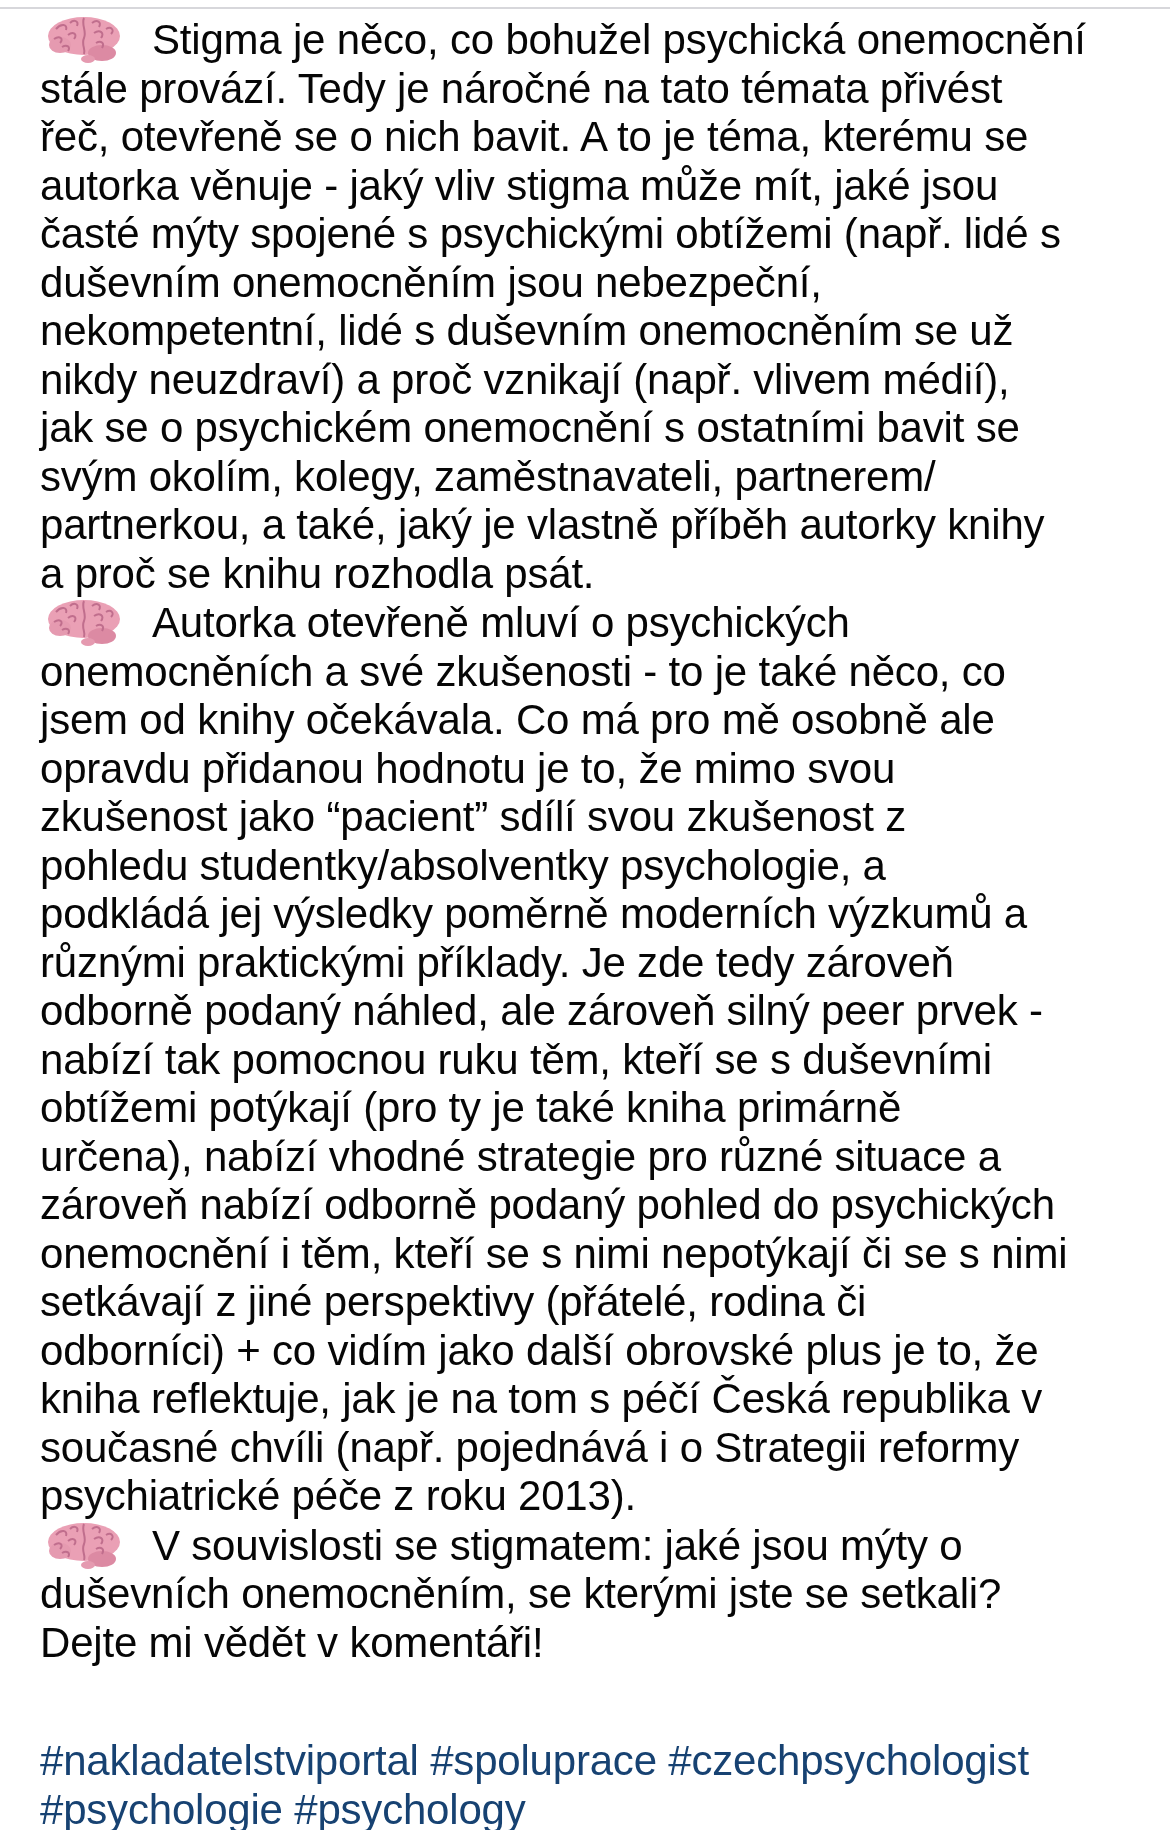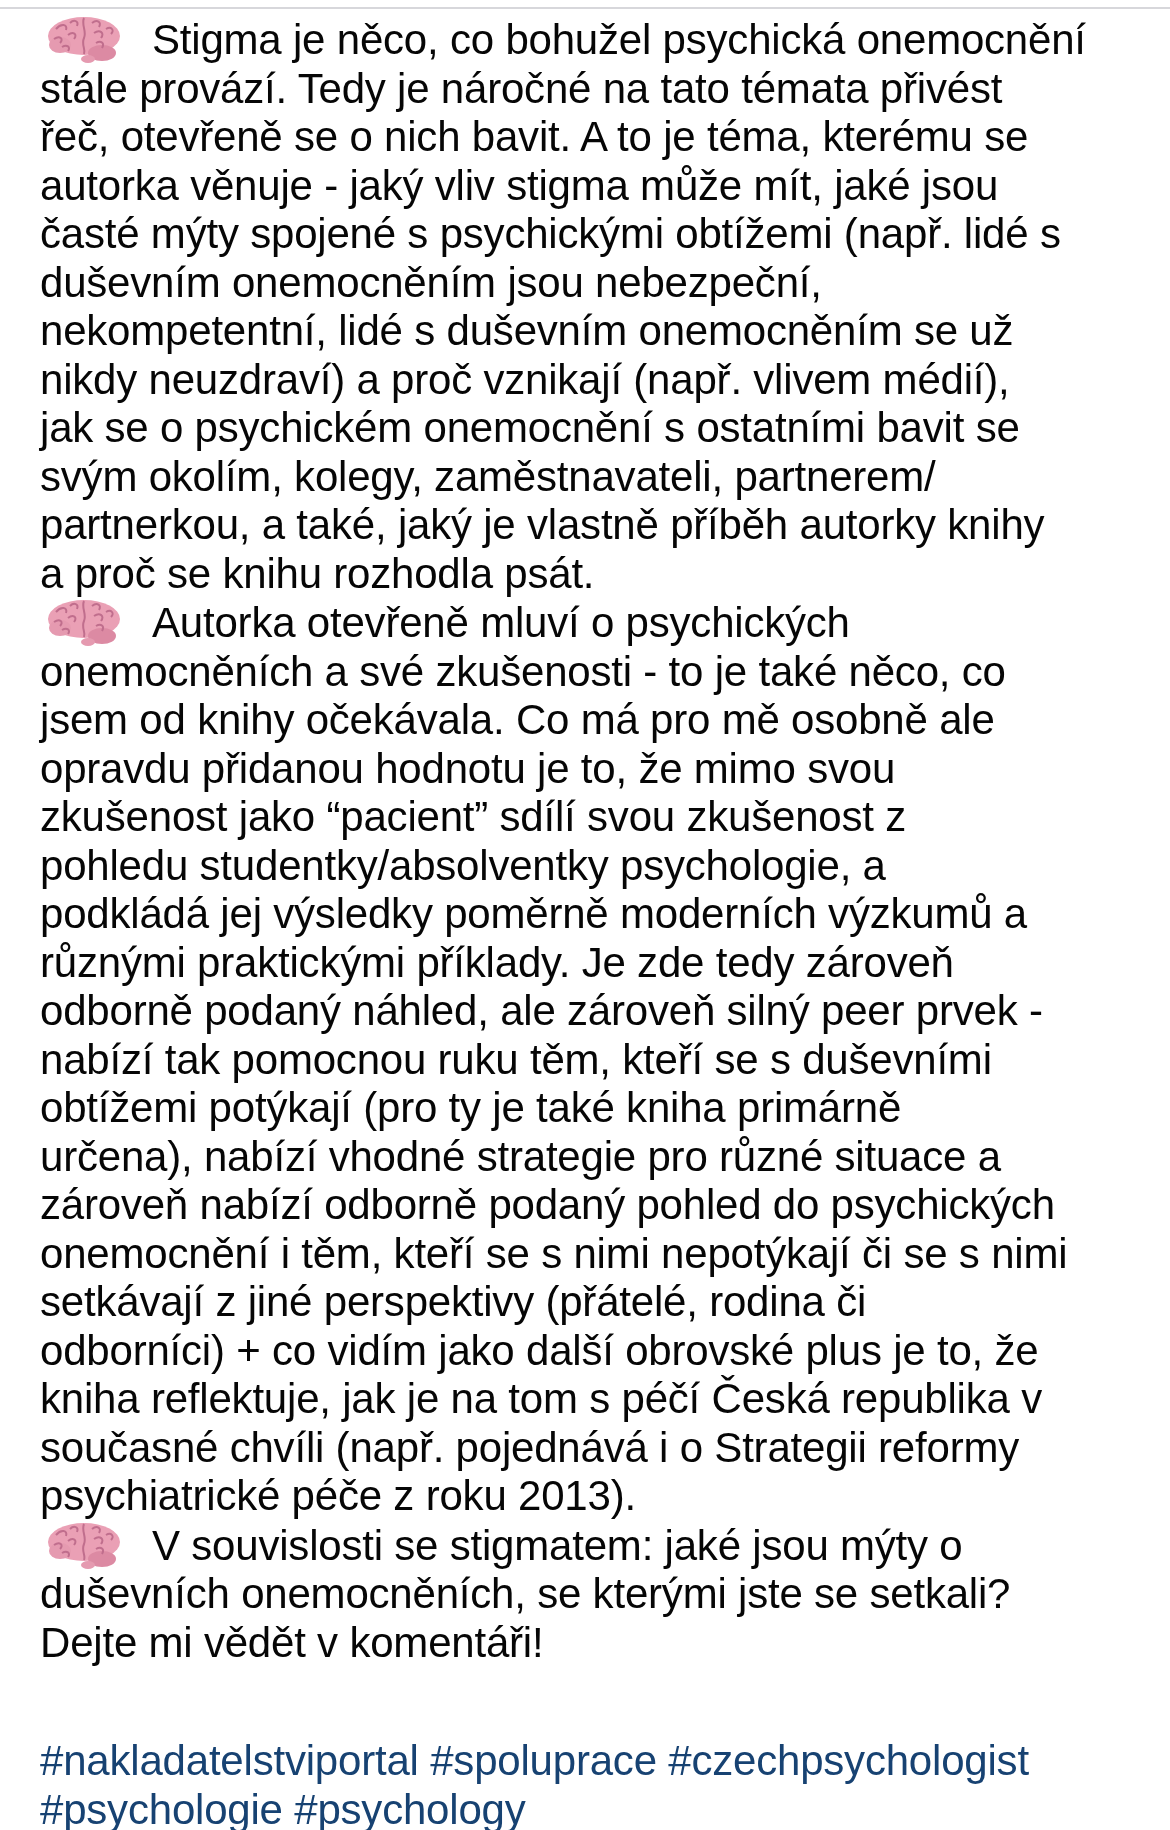--- a/index.html
+++ b/index.html
@@ -139,19 +139,19 @@
           <path d="M12 14 C17 8 24 9 22 15" stroke="#c06e8d" stroke-width="2" fill="none"></path>
           <path d="M10 24 C16 20 20 24 16 28" stroke="#c06e8d" stroke-width="2" fill="none"></path>
           <path d="M26 8 C30 4 35 6 33 11" stroke="#c06e8d" stroke-width="2" fill="none"></path>
           <path d="M24 20 C29 16 34 19 30 24" stroke="#c06e8d" stroke-width="2" fill="none"></path>
           <path d="M18 32 C23 29 27 32 24 36" stroke="#c06e8d" stroke-width="2" fill="none"></path>
           <path d="M48 8 C53 4 58 7 55 12" stroke="#c06e8d" stroke-width="2" fill="none"></path>
           <path d="M50 18 C56 14 61 18 57 23" stroke="#c06e8d" stroke-width="2" fill="none"></path>
           <path d="M62 14 C67 11 71 15 67 19" stroke="#c06e8d" stroke-width="2" fill="none"></path>
           <path d="M52 28 C57 25 61 28 58 33" stroke="#c06e8d" stroke-width="2" fill="none"></path>
         </svg></span><span class="ptext">V souvislosti se stigmatem: jaké jsou mýty o
-duševních onemocněních, se kterými jste se setkali?
+duševních onemocněním, se kterými jste se setkali?
 Dejte mi vědět v komentáři!</span></p>
 
   <p class="hashtags"><span>#nakladatelstviportal #spoluprace #czechpsychologist
 #psychologie #psychology</span></p>
 
 </div>
 
 </body></html>

